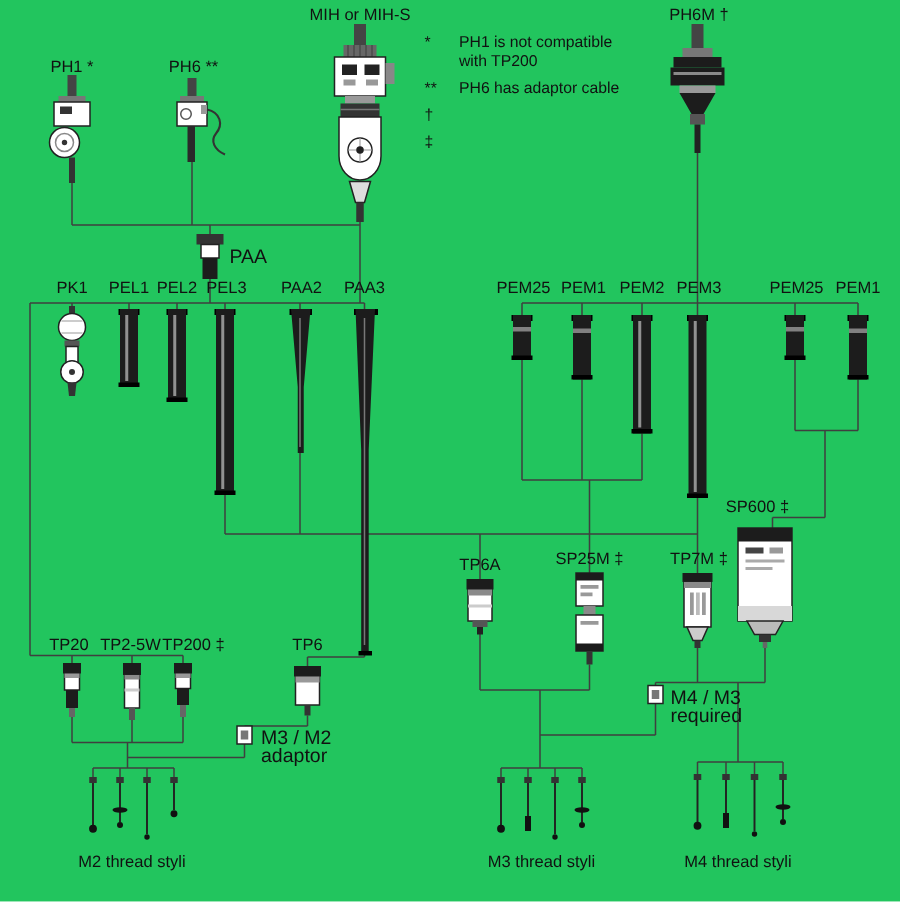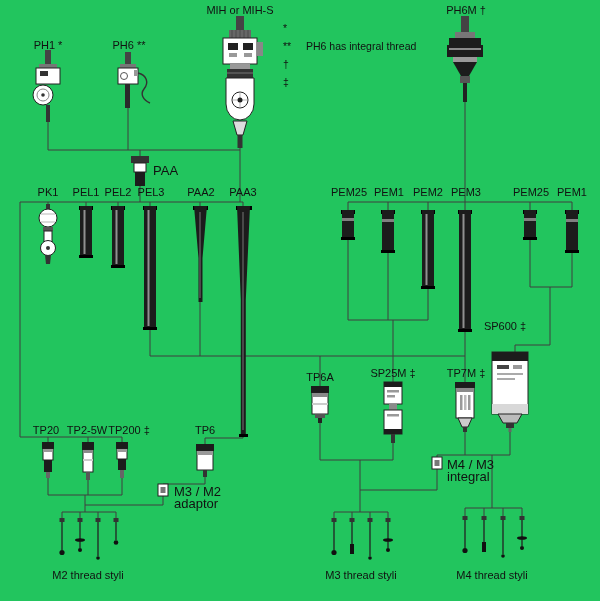--- a/index.html
+++ b/index.html
@@ -337,24 +337,26 @@
 </svg>
 
 <div class="lbl" style="left:240px;top:4px">MIH or MIH-S</div>
 <div class="lbl" style="left:466px;top:4px">PH6M †</div>
 <div class="lbl" style="left:48px;top:39px">PH1 *</div>
 <div class="lbl" style="left:129px;top:39px">PH6 **</div>
 
 <div class="legend">
   <div class="legend-row">
     <span class="legend-sym">*</span>
+    <span class="legend-text">PH1 is not compatible
+with TP200</span>
   </div>
   <div class="legend-row">
     <span class="legend-sym">**</span>
-    <span class="legend-text">PH6 has integral thread</span>
+    <span class="legend-text">PH6 has adaptor cable</span>
   </div>
   <div class="legend-row">
     <span class="legend-sym">†</span>
   </div>
   <div class="legend-row">
     <span class="legend-sym">‡</span>
   </div>
 </div>
 
 <div class="lbl-left" style="left:153px;top:165px">PAA</div>
@@ -365,32 +367,32 @@
 <div class="lbl" style="left:151px;top:186px">PEL3</div>
 <div class="lbl" style="left:201px;top:186px">PAA2</div>
 <div class="lbl" style="left:243px;top:186px">PAA3</div>
 <div class="lbl" style="left:349px;top:186px">PEM25</div>
 <div class="lbl" style="left:389px;top:186px">PEM1</div>
 <div class="lbl" style="left:428px;top:186px">PEM2</div>
 <div class="lbl" style="left:466px;top:186px">PEM3</div>
 <div class="lbl" style="left:531px;top:186px">PEM25</div>
 <div class="lbl" style="left:572px;top:186px">PEM1</div>
 
-<div class="lbl" style="left:505px;top:320px">SP600 ‡</div>
+<div class="lbl" style="left:505px;top:332px">SP600 ‡</div>
 <div class="lbl" style="left:320px;top:371px">TP6A</div>
 <div class="lbl" style="left:393px;top:367px">SP25M ‡</div>
 <div class="lbl" style="left:466px;top:367px">TP7M ‡</div>
 
 <div class="lbl sm" style="left:46px;top:424px">TP20</div>
 <div class="lbl sm" style="left:87px;top:424px">TP2-5W</div>
 <div class="lbl sm" style="left:129px;top:424px">TP200 ‡</div>
 <div class="lbl" style="left:205px;top:424px">TP6</div>
 
 <div class="lbl-left" style="left:174px;top:486px">M3 / M2
 adaptor</div>
 <div class="lbl-left" style="left:447px;top:459px">M4 / M3
-integral</div>
+required</div>
 
 <div class="lbl" style="left:88px;top:569px">M2 thread styli</div>
 <div class="lbl" style="left:361px;top:569px">M3 thread styli</div>
 <div class="lbl" style="left:492px;top:569px">M4 thread styli</div>
 
 </div>
 
 </body></html>

